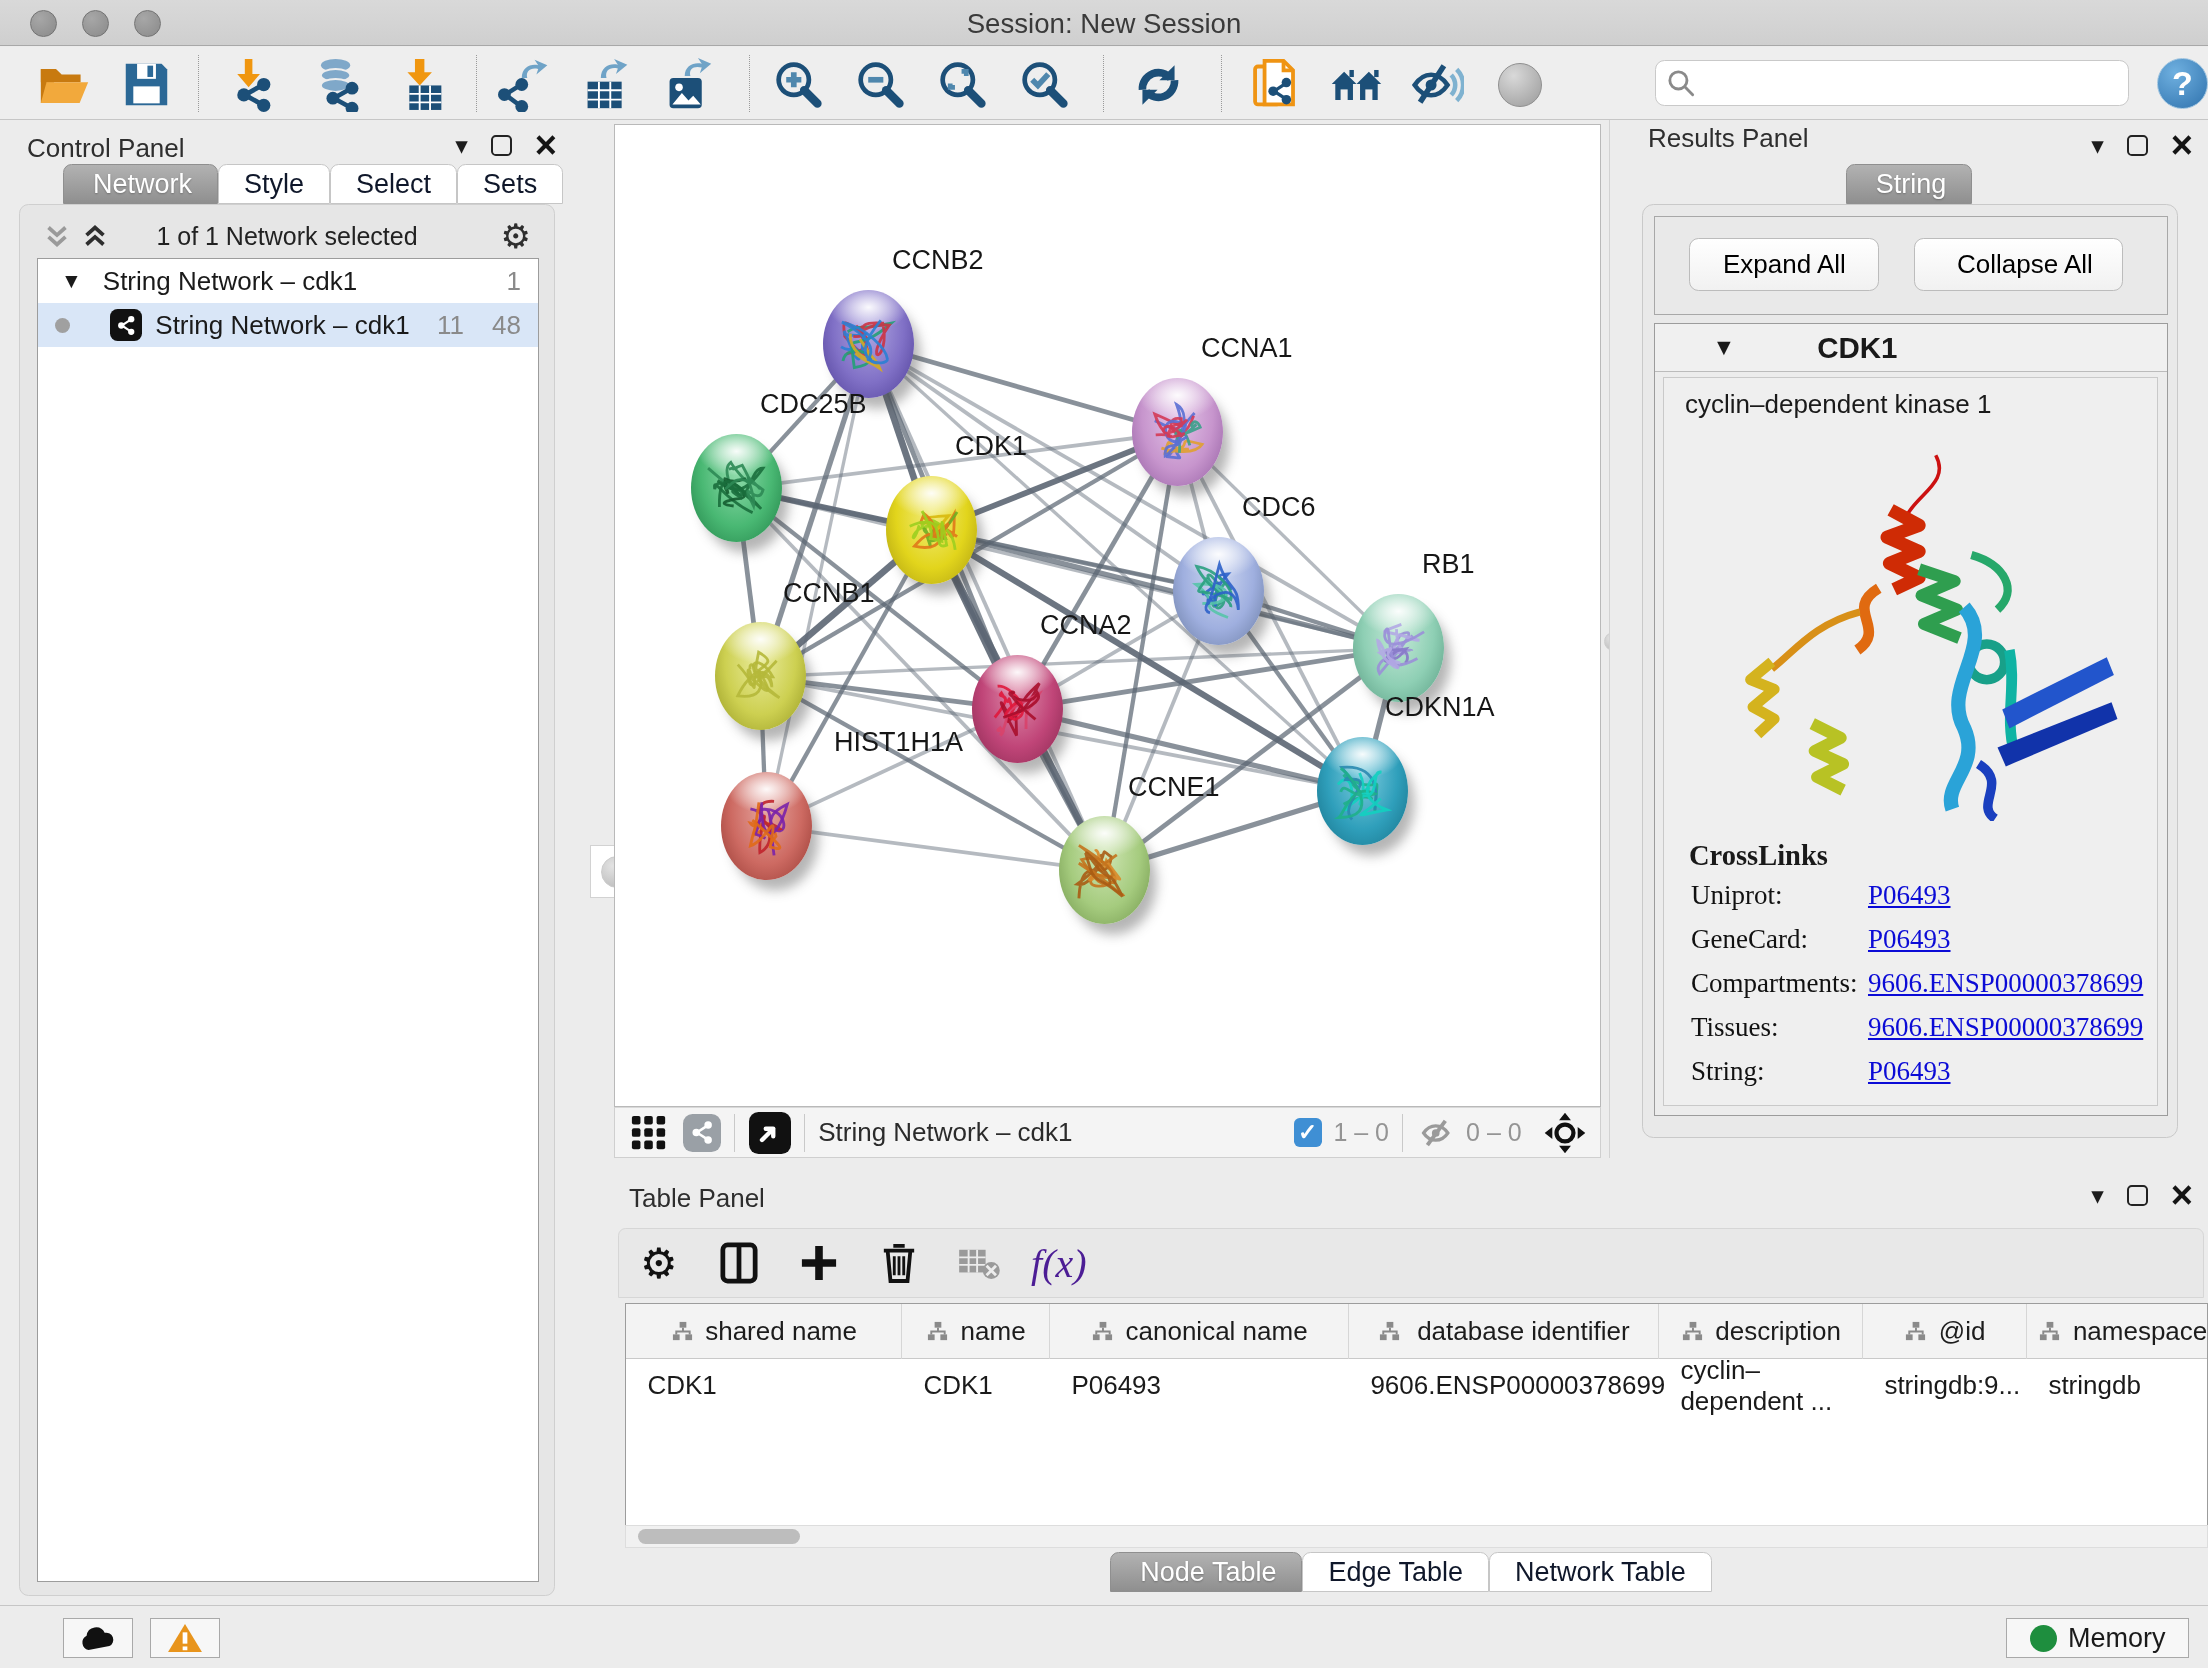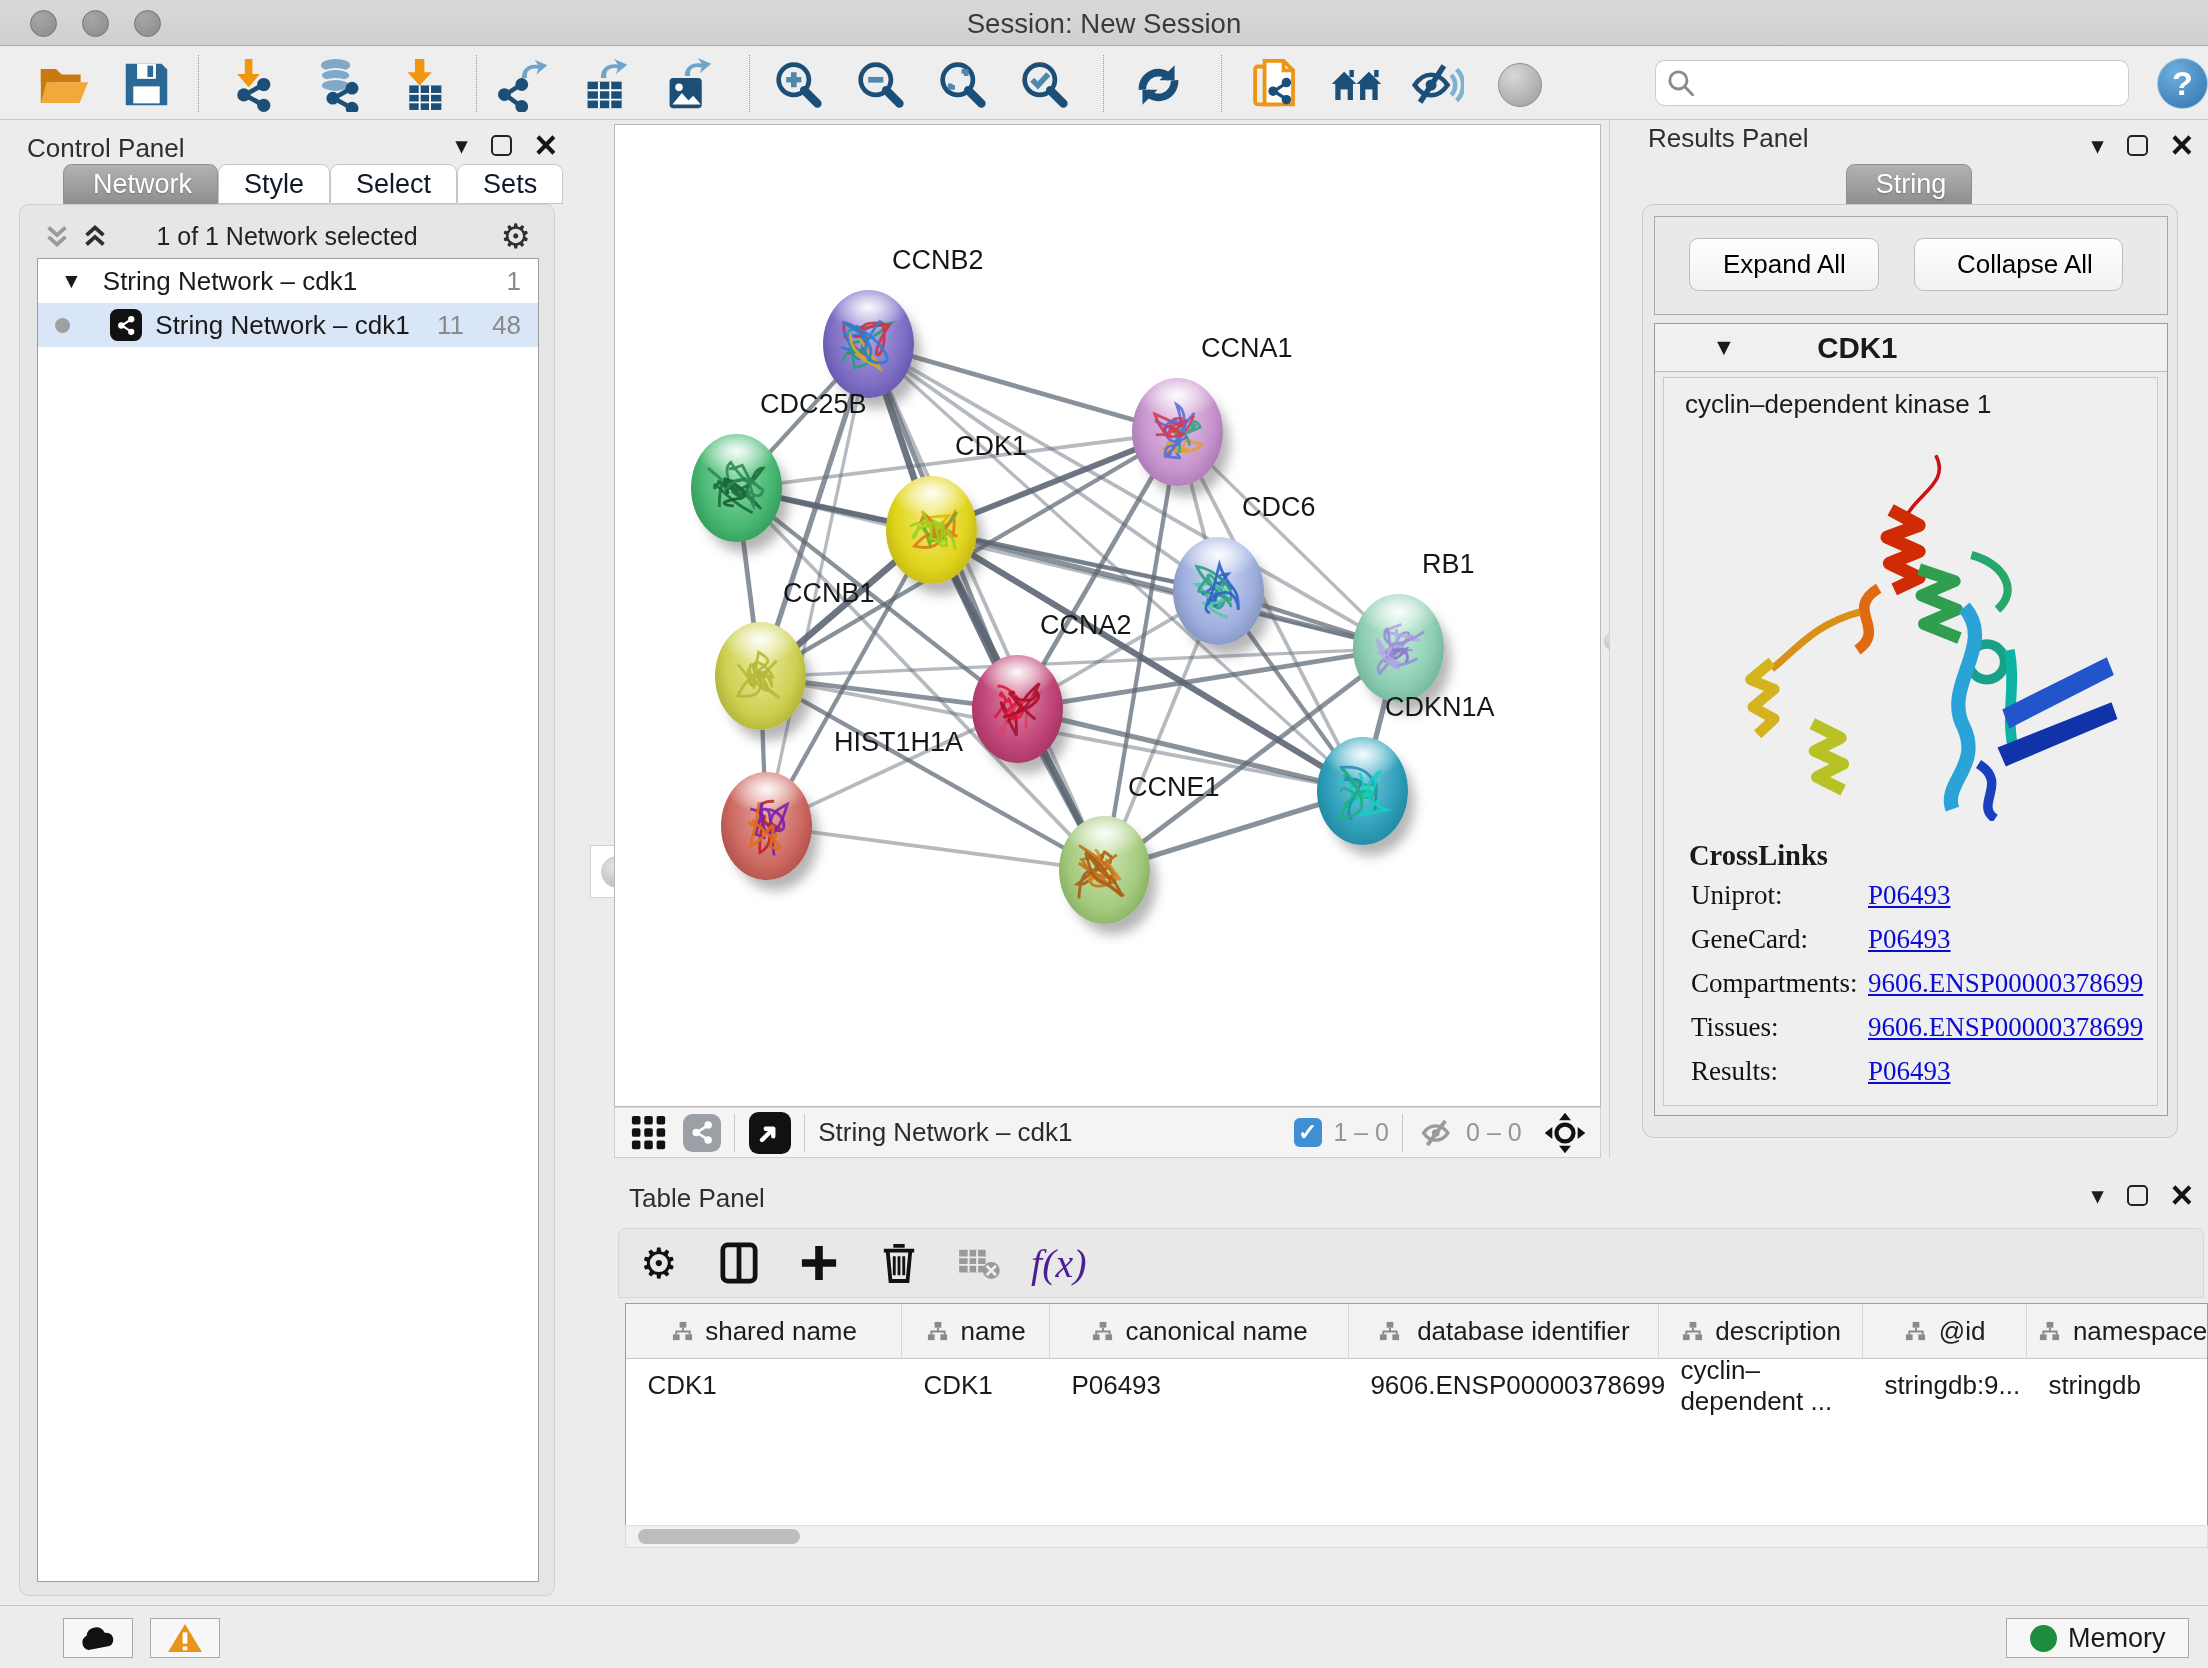--- a/index.html
+++ b/index.html
@@ -589,21 +589,21 @@
             </div>
             <div class="crosslink-row">
               <span class="lbl">Compartments:</span>
               <a href="#">9606.ENSP00000378699</a>
             </div>
             <div class="crosslink-row">
               <span class="lbl">Tissues:</span>
               <a href="#">9606.ENSP00000378699</a>
             </div>
             <div class="crosslink-row">
-              <span class="lbl">Results:</span>
+              <span class="lbl">String:</span>
               <a href="#">P06493</a>
             </div>
           </div>
       </div>
     </div>
   </div>
 </div>
 
 <div class="table-panel">
   <div class="cp-header panel-title" style="position:absolute;left:15px;top:25px;">Table Panel</div>
@@ -720,20 +720,23 @@
         <div class="td-cell" style="width: 299px;">P06493</div>
         <div class="td-cell" style="width: 310px;">9606.ENSP00000378699</div>
         <div class="td-cell" style="width: 204px;">cyclin–dependent ...</div>
         <div class="td-cell" style="width: 164px;">stringdb:9...</div>
         <div class="td-cell" style="width: 192px;">stringdb</div>
       </div>
   </div>
   <div class="hscroll">
       <div class="hthumb"></div>
     </div>
+  <div class="tp-tabs">
+    <span class="tab selected">Node Table</span><span class="tab">Edge Table</span><span class="tab">Network Table</span>
+  </div>
 </div>
 
 <div class="statusbar">
   <div class="sb-btn" style="left:63px;width:70px;">
     <svg width="38" height="27" viewBox="0 0 40 28">
       <path d="M10 26 a8 8 0 0 1 -2 -15 a10 10 0 0 1 19 -3 a7.5 7.5 0 0 1 5 14 z" fill="#111"></path>
     </svg>
   </div>
   <div class="sb-btn" style="left:150px;width:70px;">
     <svg width="38" height="32" viewBox="0 0 40 34">

